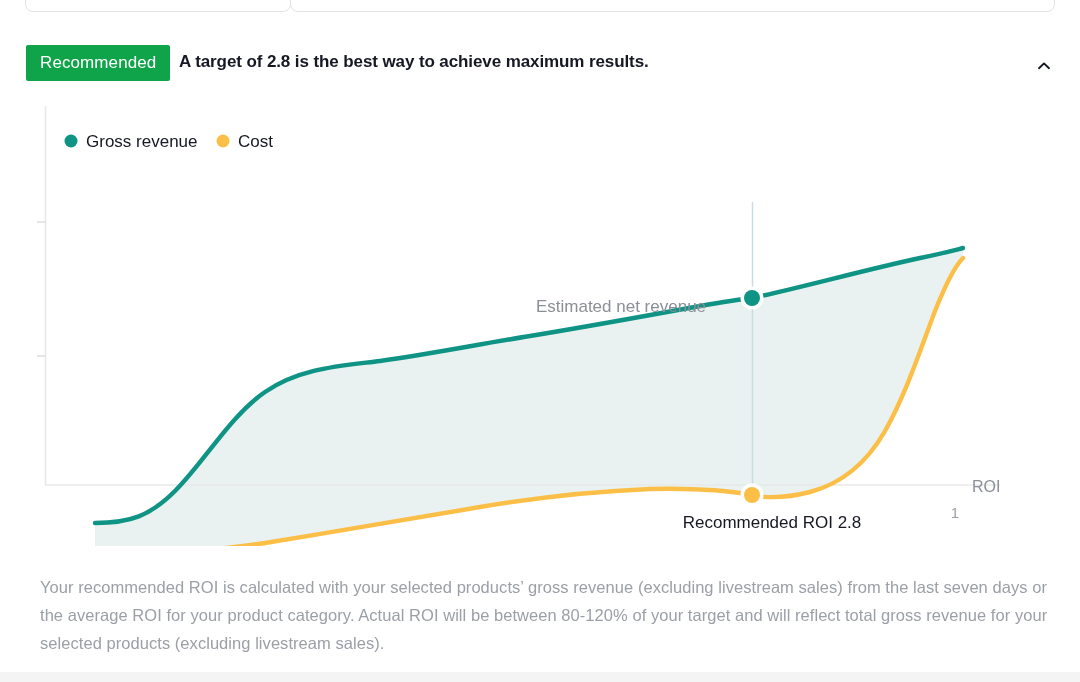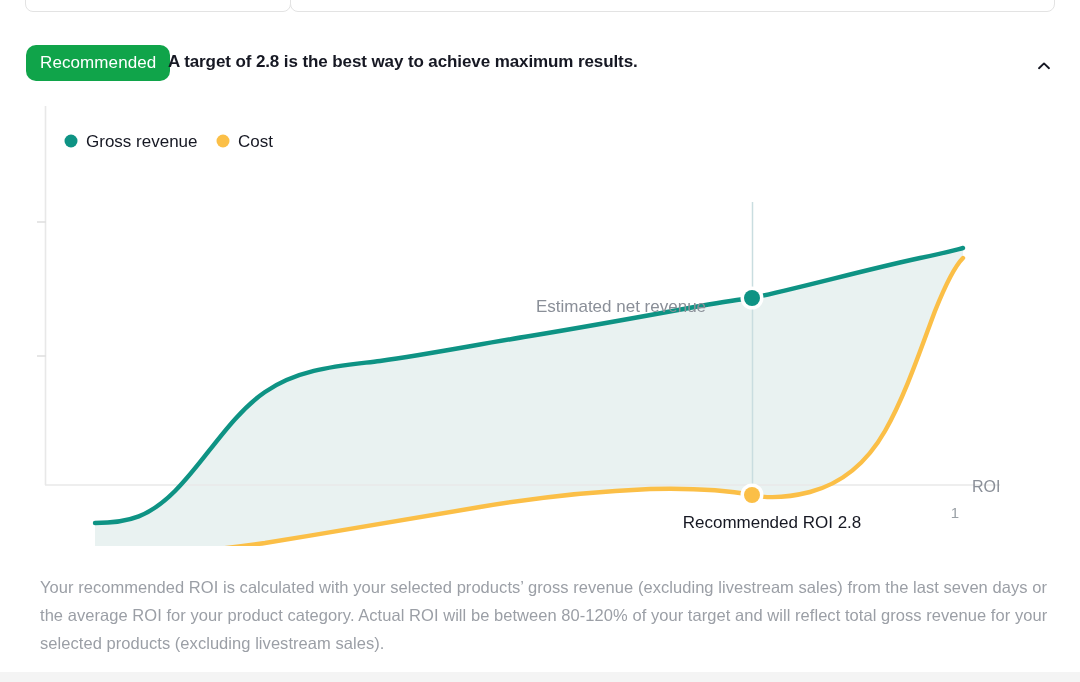--- a/index.html
+++ b/index.html
@@ -44,29 +44,29 @@
   #rec-badge {
     position: absolute;
     left: 26px; top: 25px;
     height: 36px;
     padding: 0 14px;
     display: flex;
     align-items: center;
     justify-content: center;
     background: #10A44A;
     color: #ffffff;
-    border-radius: 10px;
+    border-radius: 2px;
     font-size: 17px;
     font-weight: 400;
     letter-spacing: .1px;
     white-space: nowrap;
   }
   #rec-text {
     position: absolute;
-    left: 168px; top: 32px;
+    left: 179px; top: 32px;
     font-size: 17px;
     font-weight: bold;
     color: #161823;
     white-space: nowrap;
     letter-spacing: -.1px;
   }
   #collapse-btn {
     position: absolute;
     left: 1028px; top: 30px;
     width: 32px; height: 32px;

